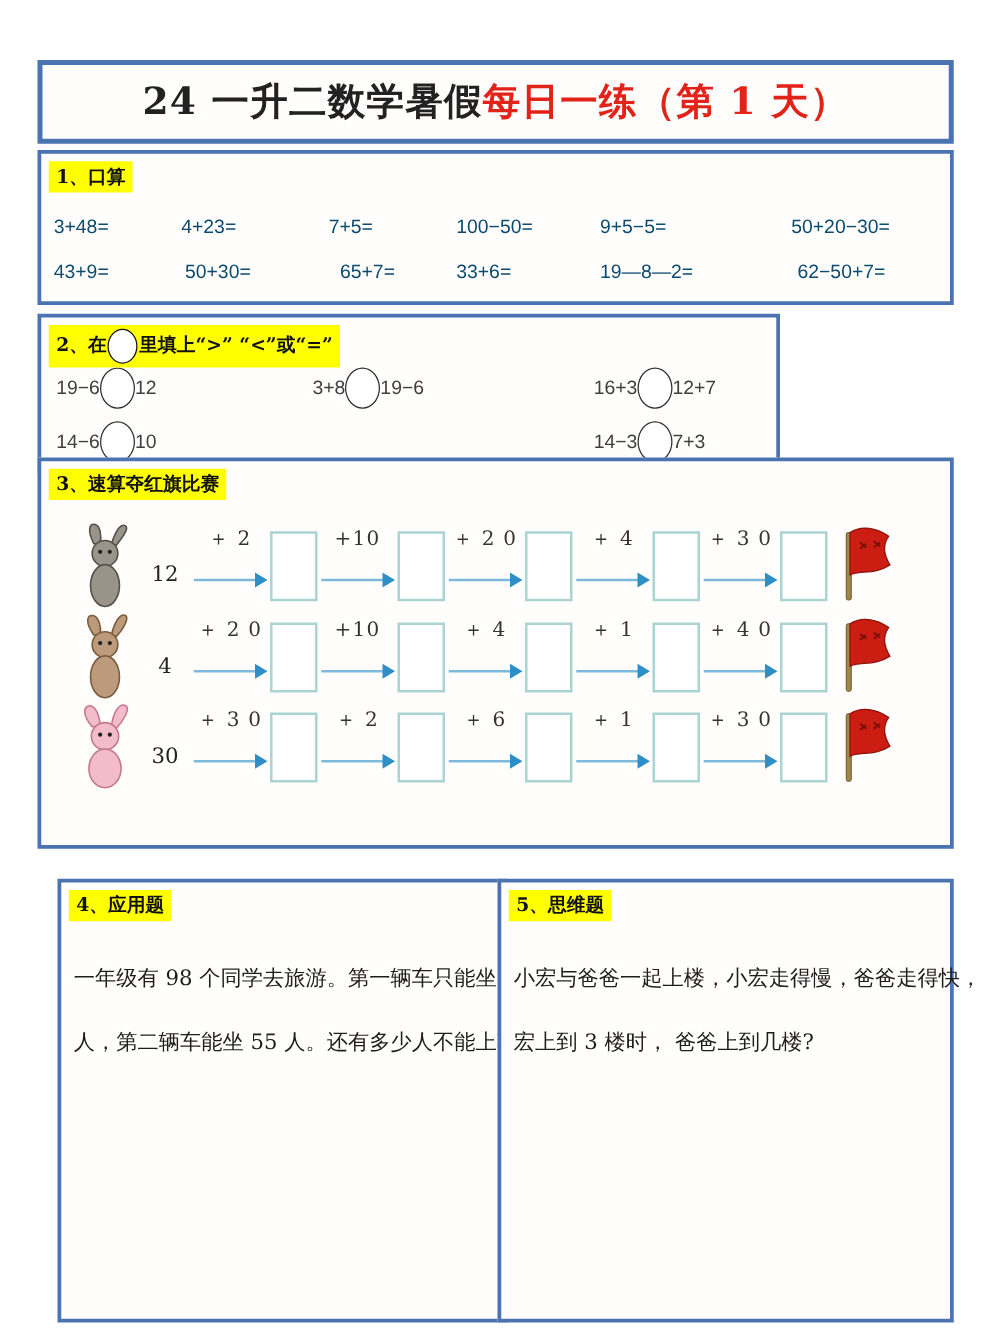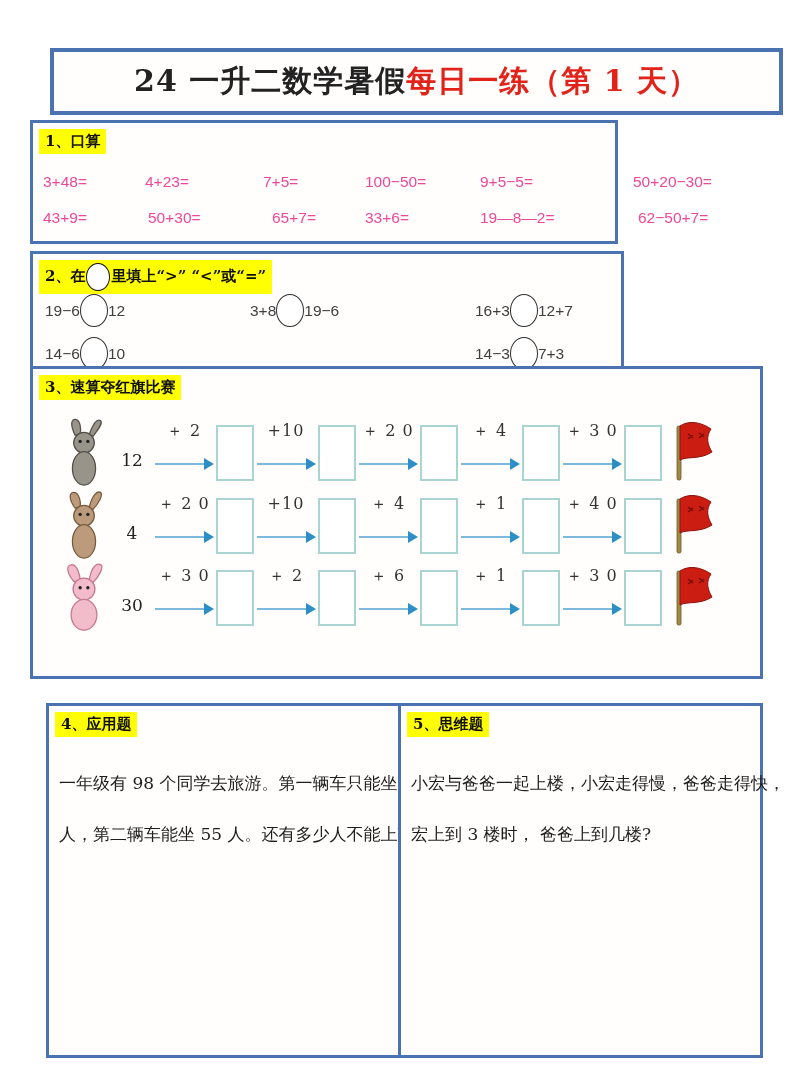--- a/index.html
+++ b/index.html
@@ -6,36 +6,36 @@
   body {
     width:793px; height:1072px; background:#ffffff; position:relative;
     font-family:"DejaVu Serif", serif; color:#222; overflow:hidden;
   }
   .box {
     position:absolute; box-sizing:border-box;
     border:3px solid #4b73b1; background:#fffefd;
   }
   .title-box {
     left:30px; top:48px; width:733px; height:67px; border-width:4px;
-    display:flex; align-items:center; justify-content:center;margin-left:20px;
+    display:flex; align-items:center; justify-content:center;
   }
   .title-text { font-size:30px; font-weight:bold; letter-spacing:1px; white-space:nowrap; }
   .title-red { color:#e2231a; }
 
   .hl {
     position:absolute; top:6px; left:6px;
     background:#ffff00; color:#111;
     font-weight:bold; font-size:15px; padding:3px 6px; white-space:nowrap;
     z-index:2;
   }
   
-  .sec1 { left:30px; top:120px; width:588px; height:124px; }
+  .sec1 { left:30px; top:120px; width:733px; height:124px; }
   .eq {
     position:absolute; font-family:"Liberation Sans", sans-serif;
-    font-size:15.5px; color:#ec4899; white-space:nowrap;
+    font-size:15.5px; color:#0c4a6e; white-space:nowrap;
   }
   
   .sec2 { left:30px; top:251px; width:594px; height:128px; }
   .cmp {
     position:absolute; display:flex; align-items:center; 
     font-family:"Liberation Sans", sans-serif; font-size:15.5px; color:#3f3f3f;
   }
   .circle {
     width:26px; height:31px; border:1.6px solid #2f2f2f; border-radius:50%;
     background:#fff; flex:0 0 auto;

